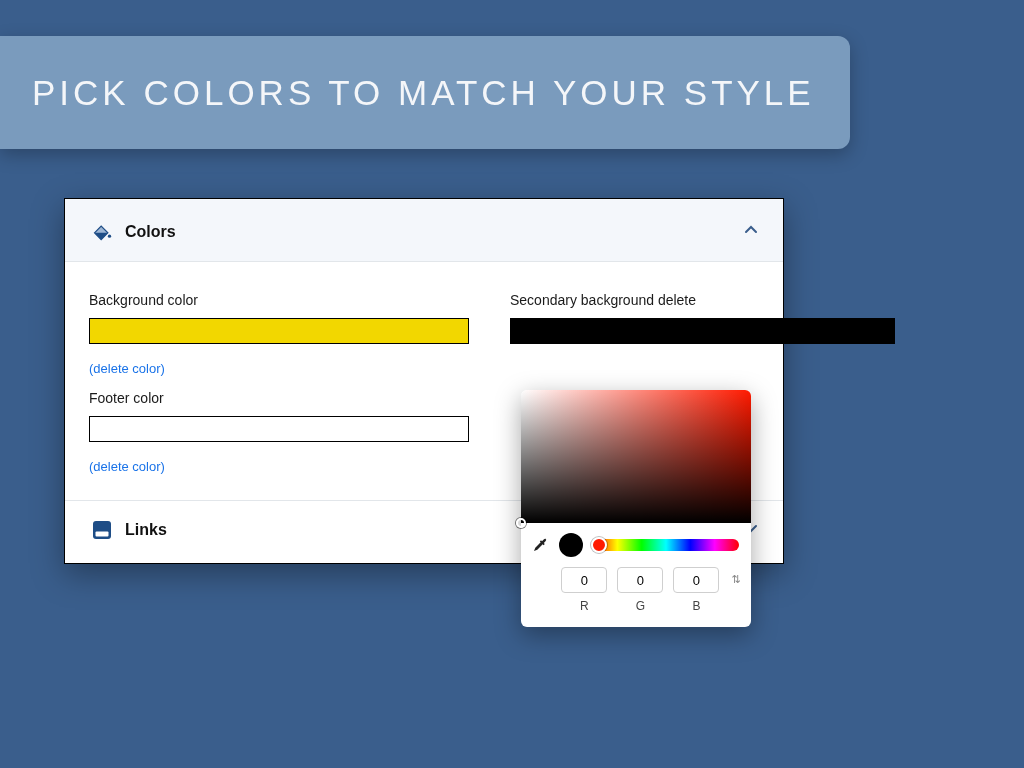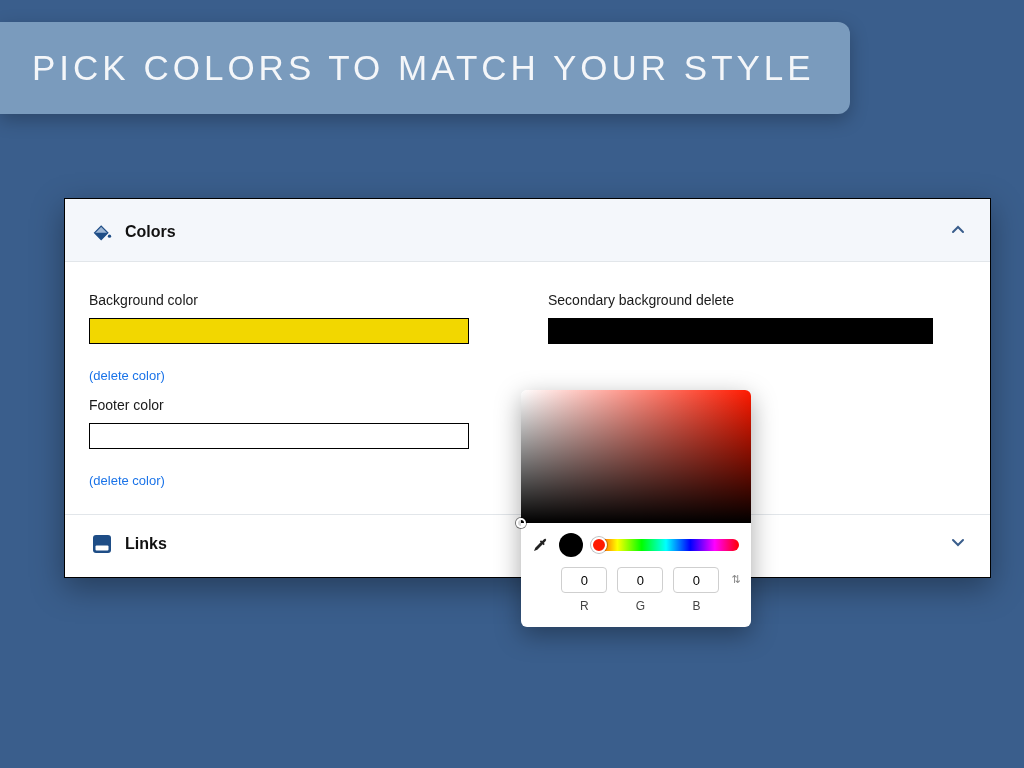--- a/index.html
+++ b/index.html
@@ -5,41 +5,41 @@
   * { box-sizing: border-box; margin: 0; padding: 0; }
   html, body { width: 1024px; height: 768px; overflow: hidden; }
   body {
     background: #3a5e8c;
     font-family: "Segoe UI", Tahoma, Arial, sans-serif;
     position: relative;
   }
 
   .banner {
     position: absolute;
-    left: 0; top: 22px;
-    width: 850px; height: 92px;
+    left: 0; top: 36px;
+    width: 850px; height: 113px;
     background: #7a9bbd;
     border-top-right-radius: 12px;
     border-bottom-right-radius: 12px;
     display: flex;
     align-items: center;
     padding-left: 32px;
     box-shadow: 0 6px 18px rgba(0,0,0,0.25);
   }
   .banner-text {
     color: #f4f6f9;
     font-size: 35px;
     letter-spacing: 4px;
     font-weight: 400;
   }
 
   .panel {
     position: absolute;
     left: 64px; top: 198px;
-    width: 927px;
+    width: 720px;
     background: #f4f7fb;
     border: 1px solid #000;
     box-shadow: 0 10px 30px rgba(0,0,0,0.35);
   }
 
   .section-hdr {
     display: flex;
     align-items: center;
     padding: 22px 24px 18px 24px;
     border-bottom: 1px solid #e2e6ea;
@@ -61,21 +61,21 @@
     width: 380px; height: 26px;
     border: 1px solid #000;
     cursor: pointer;
   }
   .sw-yellow { background: #f2d700; }
   .sw-white { background: #ffffff; }
   .sw-black { background: #000000; border: none; width: 385px; }
   .del-link {
     color: #1a73e8;
     font-size: 13px;
-    margin: 24px 0 14px 0;
+    margin: 17px 0 14px 0;
     cursor: pointer;
   }
 
   .footer-hdr {
     display: flex;
     align-items: center;
     padding: 18px 24px 22px 24px;
     background: #fff;
     border-top: 1px solid #e2e6ea;
   }

